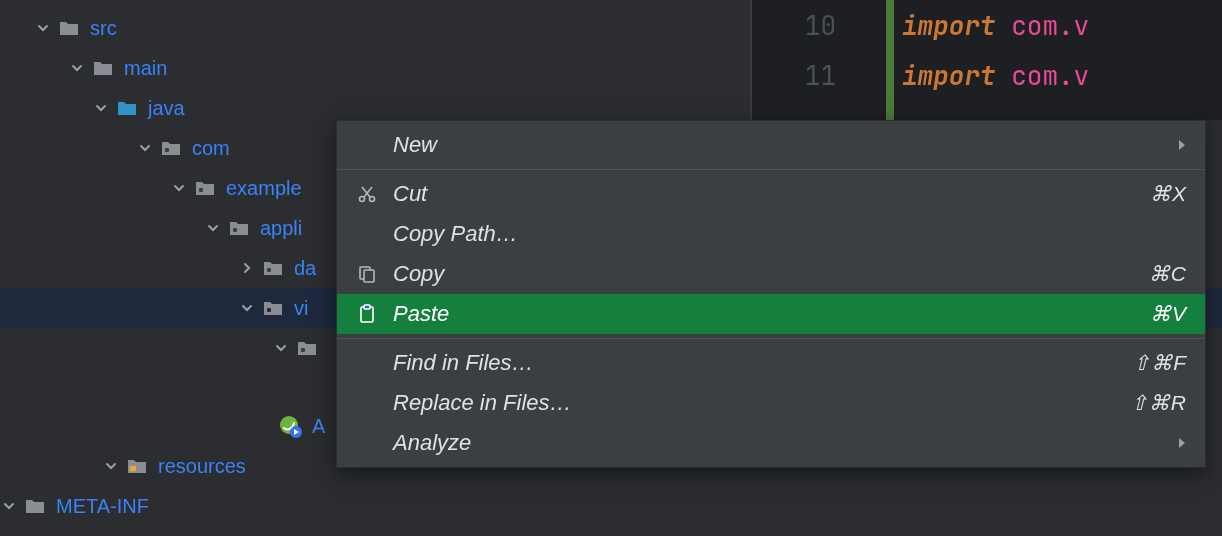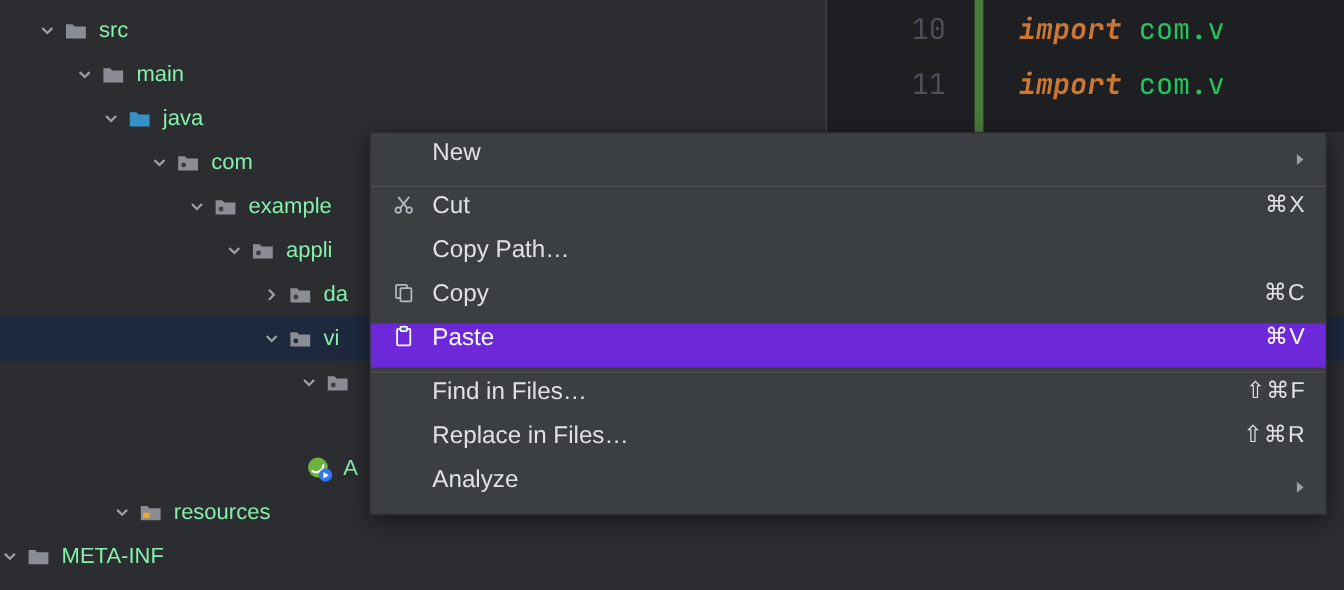--- a/index.html
+++ b/index.html
@@ -49,21 +49,21 @@
     width: 24px;
     height: 24px;
     display: inline-flex;
     align-items: center;
     justify-content: center;
     margin-left: 6px;
     margin-right: 10px;
     flex-shrink: 0;
     position: relative;
   }
-  .label { color: #86efac; }
+  .label { color: #3b82f6; }
   .editor {
     position: absolute;
     left: 750px;
     top: 0;
     right: 0;
     background: #1e1f22;
     height: 120px;
     border-left: 2px solid #393b40;
   }
   .gutter-stripe {
@@ -73,48 +73,49 @@
     bottom: 0;
     width: 8px;
     background: #4a7a3a;
   }
   .ed-line {
     display: flex;
     align-items: center;
     height: 50px;
     font-family: "JetBrains Mono", Menlo, monospace;
     font-size: 26px;
-    margin-left: 24px;
   }
   .ln {
     width: 110px;
     text-align: right;
     color: #4b5059;
     padding-right: 26px;
   }
   .code { padding-left: 40px; }
   .kw { color: #cc7832; font-weight: 600; font-style: italic; }
-  .pkg { color: #22c55e; }
+  .pkg { color: #ec4899; }
   .context-menu {
     position: absolute;
     left: 336px;
     top: 120px;
     width: 870px;
     background: #3c3f41;
     border: 1px solid #2c2e31;
     box-shadow: 0 6px 20px rgba(0,0,0,0.5);
     padding: 4px 0;
   }
   .menu-item {
     display: flex;
+    align-items: center;
     height: 40px;
     padding: 0 18px;
+    font-style: italic;
   }
   .menu-item.highlight {
-    background: #6d28d9;
+    background: #15803d;
   }
   .menu-sep {
     height: 1px;
     background: #515355;
     margin: 4px 0;
   }
   .mi-icon {
     width: 24px;
     height: 24px;
     display: inline-flex;

